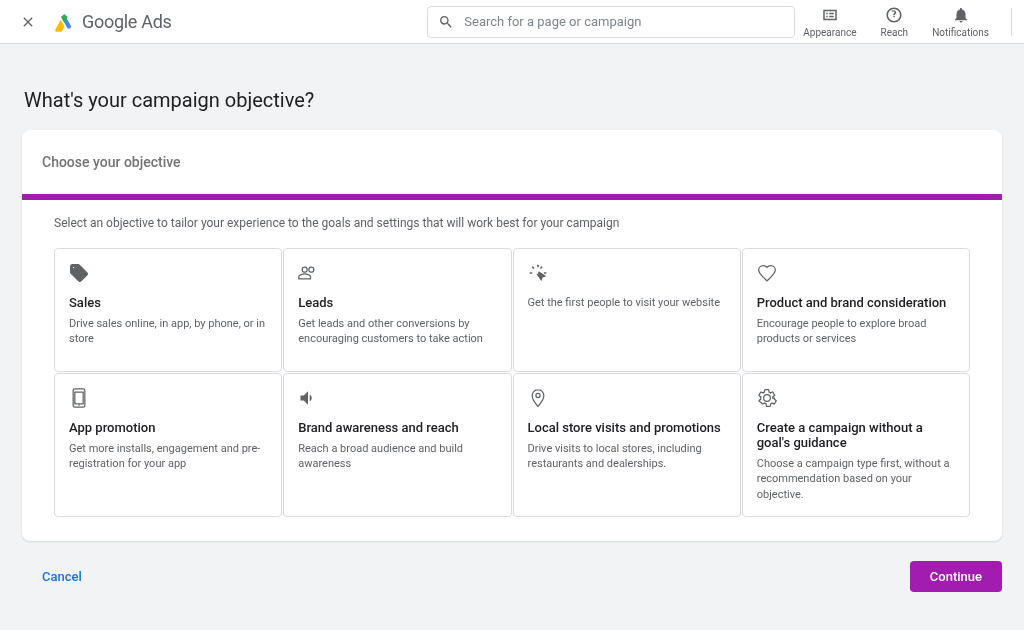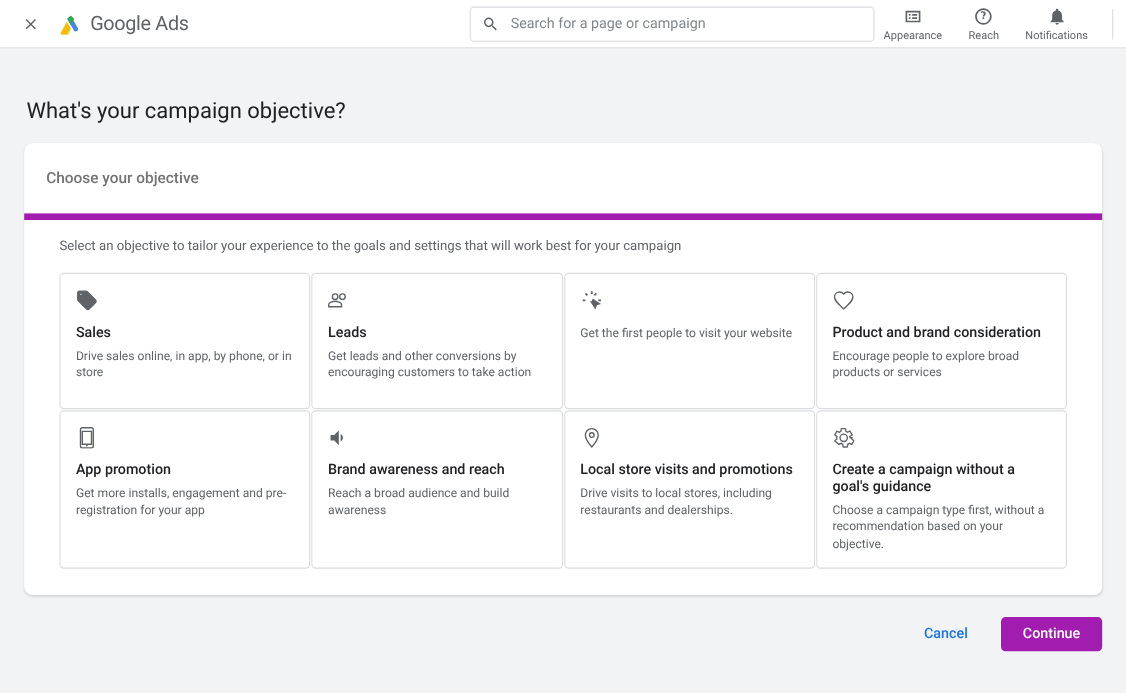--- a/index.html
+++ b/index.html
@@ -87,21 +87,21 @@
       padding: 14px;
       min-height: 124px;
       cursor: pointer;
     }
     .tile-icon { color: #5f6368; margin-bottom: 12px; height: 20px; }
     .tile-title { font-size: 13px; font-weight: 500; color: #202124; margin-bottom: 6px; }
     .tile-desc { font-size: 11px; color: #5f6368; line-height: 1.4; }
     
     .actions {
       max-width: 980px; margin: 20px auto 0;
-      display: flex; justify-content: flex-end; gap: 10px;
+      display: flex; justify-content: space-between; gap: 10px;
     }
     .btn {
       font-size: 13px; font-weight: 500;
       padding: 8px 20px; border-radius: 4px;
       border: none; cursor: pointer;
     }
     .btn-text { background: transparent; color: #1a73e8; }
     .btn-primary { background: #a21caf; color: #fff; }
     
     svg { display: block; }

